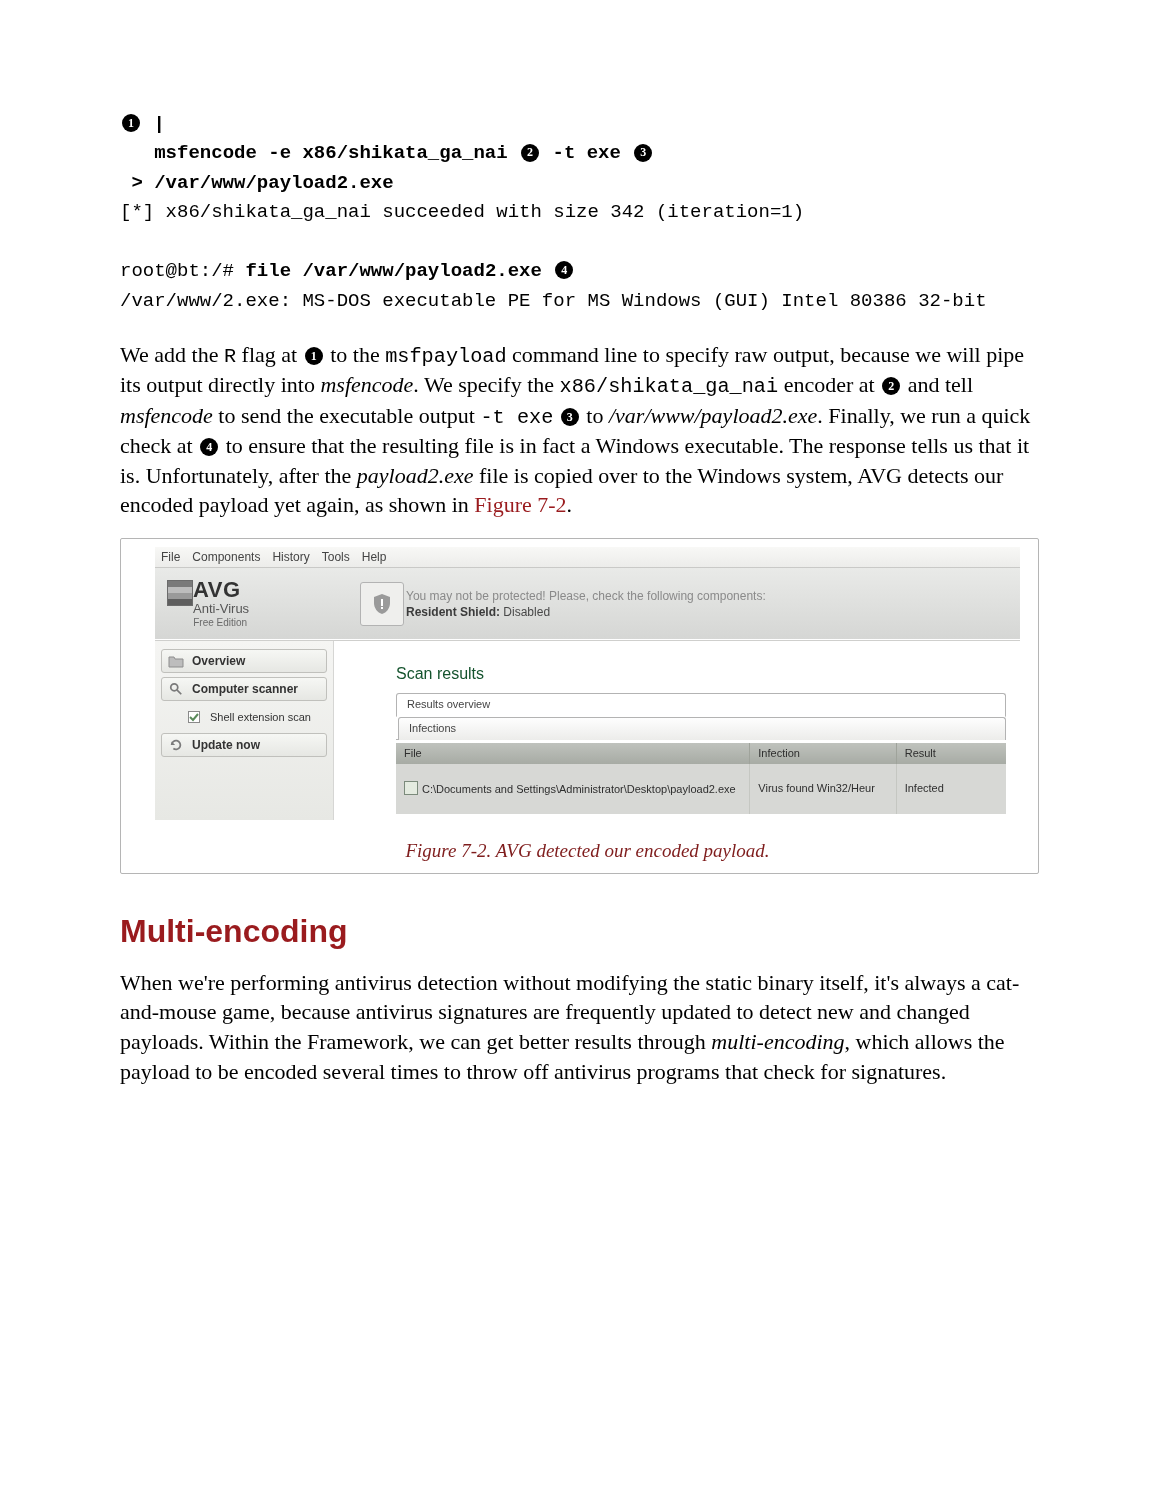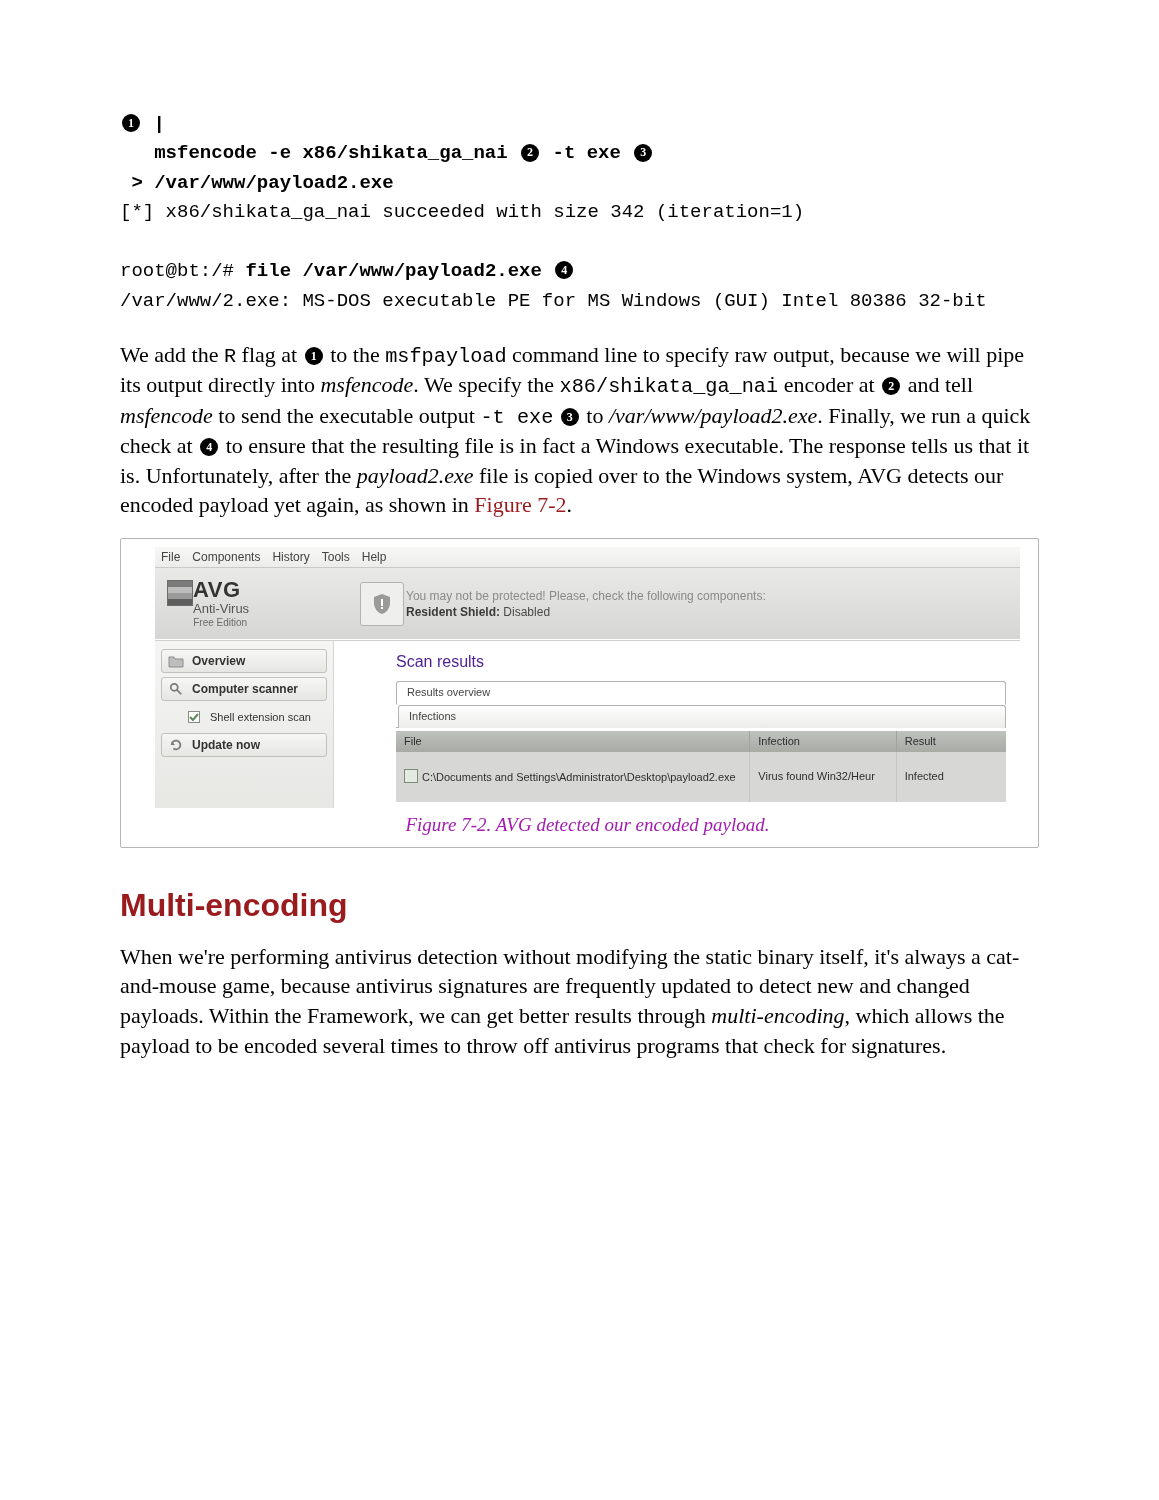--- a/index.html
+++ b/index.html
@@ -68,22 +68,22 @@
     border-radius:2px;
     padding:8px 18px 10px 34px;
     margin:18px 0 6px 0;
     background:#fff;
   }
   .figure-caption{
     text-align:center;
     font-style:italic;
     font-family:var(--serif);
     font-size:19px;
-    margin-top:4px;
-    color:#a21caf;
+    margin-top:18px;
+    color:#7f1d1d;
   }
   
   .av{
     font-family:"Tahoma","Segoe UI",Arial,sans-serif;
     font-size:12px;
     color:#3b3b3b;
     background:#fff;
   }
   .av-menu{
     background:linear-gradient(#f8f8f6,#ececea);
@@ -157,21 +157,21 @@
   }
   .side-item.hover{
     border-color:#c0c0bc;
     background:linear-gradient(#f6f7f4,#e6e7e3);
   }
   .side-item .lbl{color:#333;}
   .side-item b{font-weight:700;}
   .side-item.sub{padding-left:24px;font-size:11px;}
   .side-icon{width:16px;height:14px;display:inline-flex;align-items:center;justify-content:center;}
   .av-main{flex:1;padding:10px 14px 6px 14px;}
-  .av-h{font-size:16px;color:#4c1d95;margin-bottom:8px;}
+  .av-h{font-size:16px;color:#14532d;margin-bottom:8px;margin-top:12px;}
   .tabs{display:flex;gap:0;border-bottom:1px solid var(--av-tab-border);flex-direction:column;}
   .tab{
     padding:3px 10px 4px;
     font-size:11px;
     border:1px solid var(--av-tab-border);
     border-bottom:none;
     background:linear-gradient(#fefefe,#ececea);
     border-radius:3px 3px 0 0;
     position:relative;top:1px;
     color:#444;

